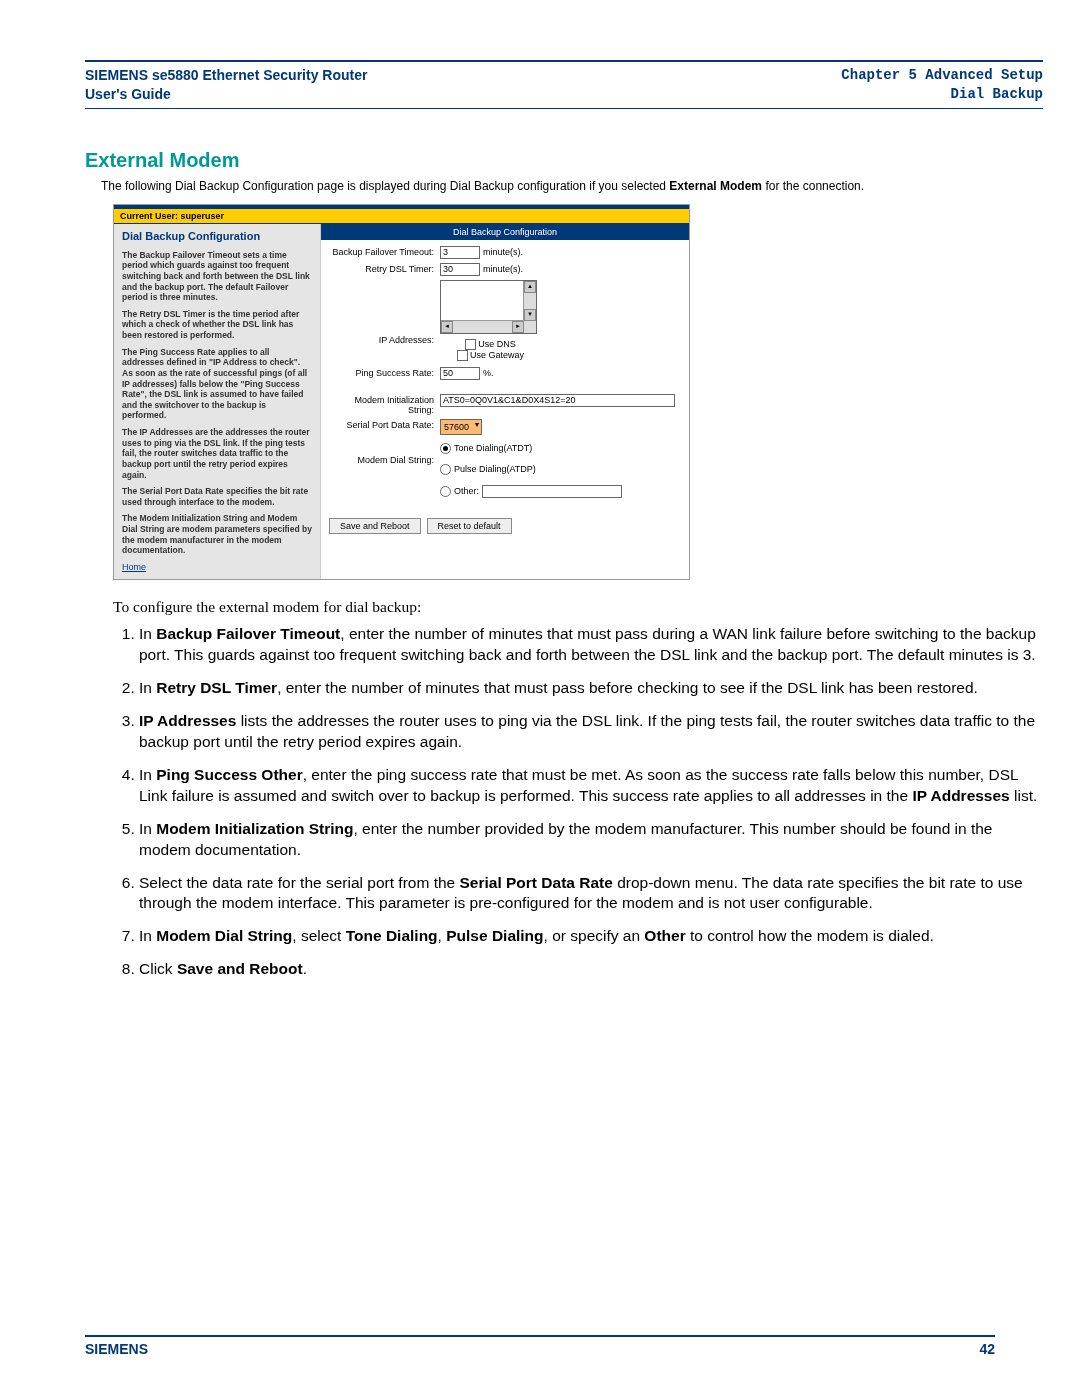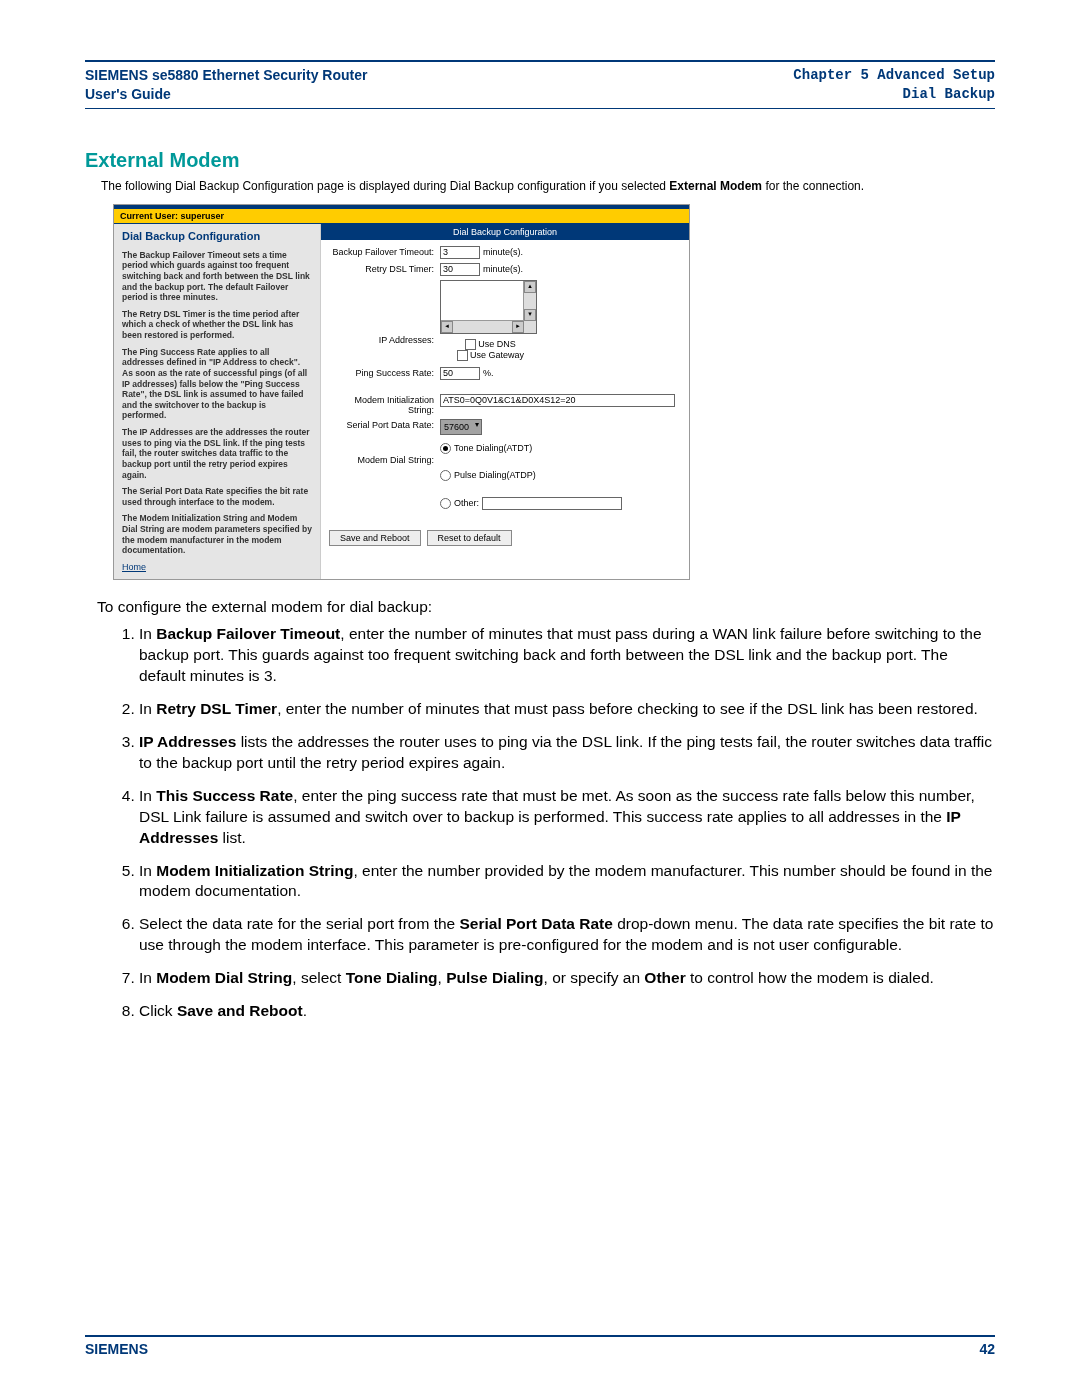--- a/index.html
+++ b/index.html
@@ -7,21 +7,21 @@
     padding: 0;
     background: #fff;
     font-family: Arial, Helvetica, sans-serif;
     color: #000;
   }
   .page {
     width: 1080px;
     height: 1397px;
     position: relative;
     box-sizing: border-box;
-    padding: 60px 85px 40px 85px;
+    padding: 60px 37px 40px 85px;
   }
   .header-rule {
     border-top: 2px solid #003878;
     border-bottom: 1px solid #003878;
     padding: 4px 0;
     display: flex;
     justify-content: space-between;
     font-size: 14px;
     font-weight: bold;
     color: #003878;
@@ -131,38 +131,39 @@
   .rp-ipbox .sb-r {
     position:absolute; right:0; top:0; bottom:0; width:12px; background:#ddd; border-left:1px solid #999;
   }
   .rp-ipbox .sb-b {
     position:absolute; left:0; right:12px; bottom:0; height:12px; background:#ddd; border-top:1px solid #999;
   }
   .rp-ipbox .sb-btn {
     width:10px; height:10px; background:#ccc; border:1px solid #888; font-size:7px; text-align:center; line-height:8px;
   }
   .rp-select {
-    border:1px solid #666; background:#a3a3a3; font-size:9px; height:14px; display:inline-flex; align-items:center; padding:0 12px 0 3px; position:relative;
+    border:1px solid #666; background:#fdba74; font-size:9px; height:14px; display:inline-flex; align-items:center; padding:0 12px 0 3px; position:relative;
   }
   .rp-select::after{
     content:"▾"; position:absolute; right:2px; top:0; font-size:8px;
   }
   .rp-check { display:inline-flex; align-items:center; gap:2px; margin-left:6px;}
   .rp-check .box { width:9px; height:9px; border:1px solid #666; background:#fff;}
   .rp-radio { display:flex; align-items:center; gap:3px; font-size:9px;}
   .rp-radio .dot { width:9px; height:9px; border:1px solid #666; border-radius:50%; background:#fff; display:inline-block; position:relative;}
   .rp-radio .dot.on::after{content:""; position:absolute; inset:2px; background:#000; border-radius:50%;}
   .rp-btnrow { display:flex; gap:6px; padding:6px 8px; }
   .rp-btn {
     background:#eee; border:1px solid #888; font-size:9px; padding:2px 10px;
   }
 
   .body-text {
     font-size: 15.5px;
-    margin: 18px 0 8px 12px;
+    margin: 18px 0 8px 28px;
+    font-family: Liberation Serif, serif;
   }
   ol.steps {
     margin: 4px 0 0 28px;
     padding-left: 26px;
     font-size: 15.5px;
     line-height: 1.35;
   }
   ol.steps li { margin-bottom: 12px; }
 
   .footer {
@@ -277,21 +278,21 @@
 
           <div class="rp-row">
             <div class="rp-label">Serial Port Data Rate:</div>
             <div class="rp-field">
               <span class="rp-select">57600</span>
             </div>
           </div>
 
           <div class="rp-row" style="margin-top:8px;">
             <div class="rp-label" style="padding-top:12px;">Modem Dial String:</div>
-            <div class="rp-field" style="flex-direction:column; align-items:flex-start; gap:16px;">
+            <div class="rp-field" style="flex-direction:column; align-items:flex-start; gap:10px;">
               <span class="rp-radio">
                   <span class="dot on"></span>
                   <span>Tone Dialing(ATDT)</span>
                 </span>
               <span class="rp-radio">
                   <span class="dot"></span>
                   <span>Pulse Dialing(ATDP)</span>
                 </span>
               <span class="rp-radio">
                   <span class="dot"></span>
@@ -309,21 +310,21 @@
       </div>
     </div>
   </div>
 
   <p class="body-text">To configure the external modem for dial backup:</p>
 
   <ol class="steps">
     <li><span>In </span><span class="bold">Backup Failover Timeout</span><span>, enter the number of minutes that must pass during a WAN link failure before switching to the backup port. This guards against too frequent switching back and forth between the DSL link and the backup port. The default minutes is 3.</span></li>
     <li><span>In </span><span class="bold">Retry DSL Timer</span><span>, enter the number of minutes that must pass before checking to see if the DSL link has been restored.</span></li>
     <li><span class="bold">IP Addresses</span><span> lists the addresses the router uses to ping via the DSL link. If the ping tests fail, the router switches data traffic to the backup port until the retry period expires again.</span></li>
-    <li><span>In </span><span class="bold">This Success Rate</span><span>, enter the ping success rate that must be met. As soon as the success rate falls below this number, DSL Link failure is assumed and switch over to backup is performed. This success rate applies to all addresses in the </span><span class="bold">IP Addresses</span><span> list.</span></li>
+    <li><span>In </span><span class="bold">Ping Success Other</span><span>, enter the ping success rate that must be met. As soon as the success rate falls below this number, DSL Link failure is assumed and switch over to backup is performed. This success rate applies to all addresses in the </span><span class="bold">IP Addresses</span><span> list.</span></li>
     <li><span>In </span><span class="bold">Modem Initialization String</span><span>, enter the number provided by the modem manufacturer. This number should be found in the modem documentation.</span></li>
     <li><span>Select the data rate for the serial port from the </span><span class="bold">Serial Port Data Rate</span><span> drop-down menu. The data rate specifies the bit rate to use through the modem interface. This parameter is pre-configured for the modem and is not user configurable.</span></li>
     <li><span>In </span><span class="bold">Modem Dial String</span><span>, select </span><span class="bold">Tone Dialing</span><span>, </span><span class="bold">Pulse Dialing</span><span>, or specify an </span><span class="bold">Other</span><span> to control how the modem is dialed.</span></li>
     <li><span>Click </span><span class="bold">Save and Reboot</span><span>.</span></li>
   </ol>
 
   <div class="footer">
     <span>SIEMENS</span>
     <span>42</span>
   </div>

